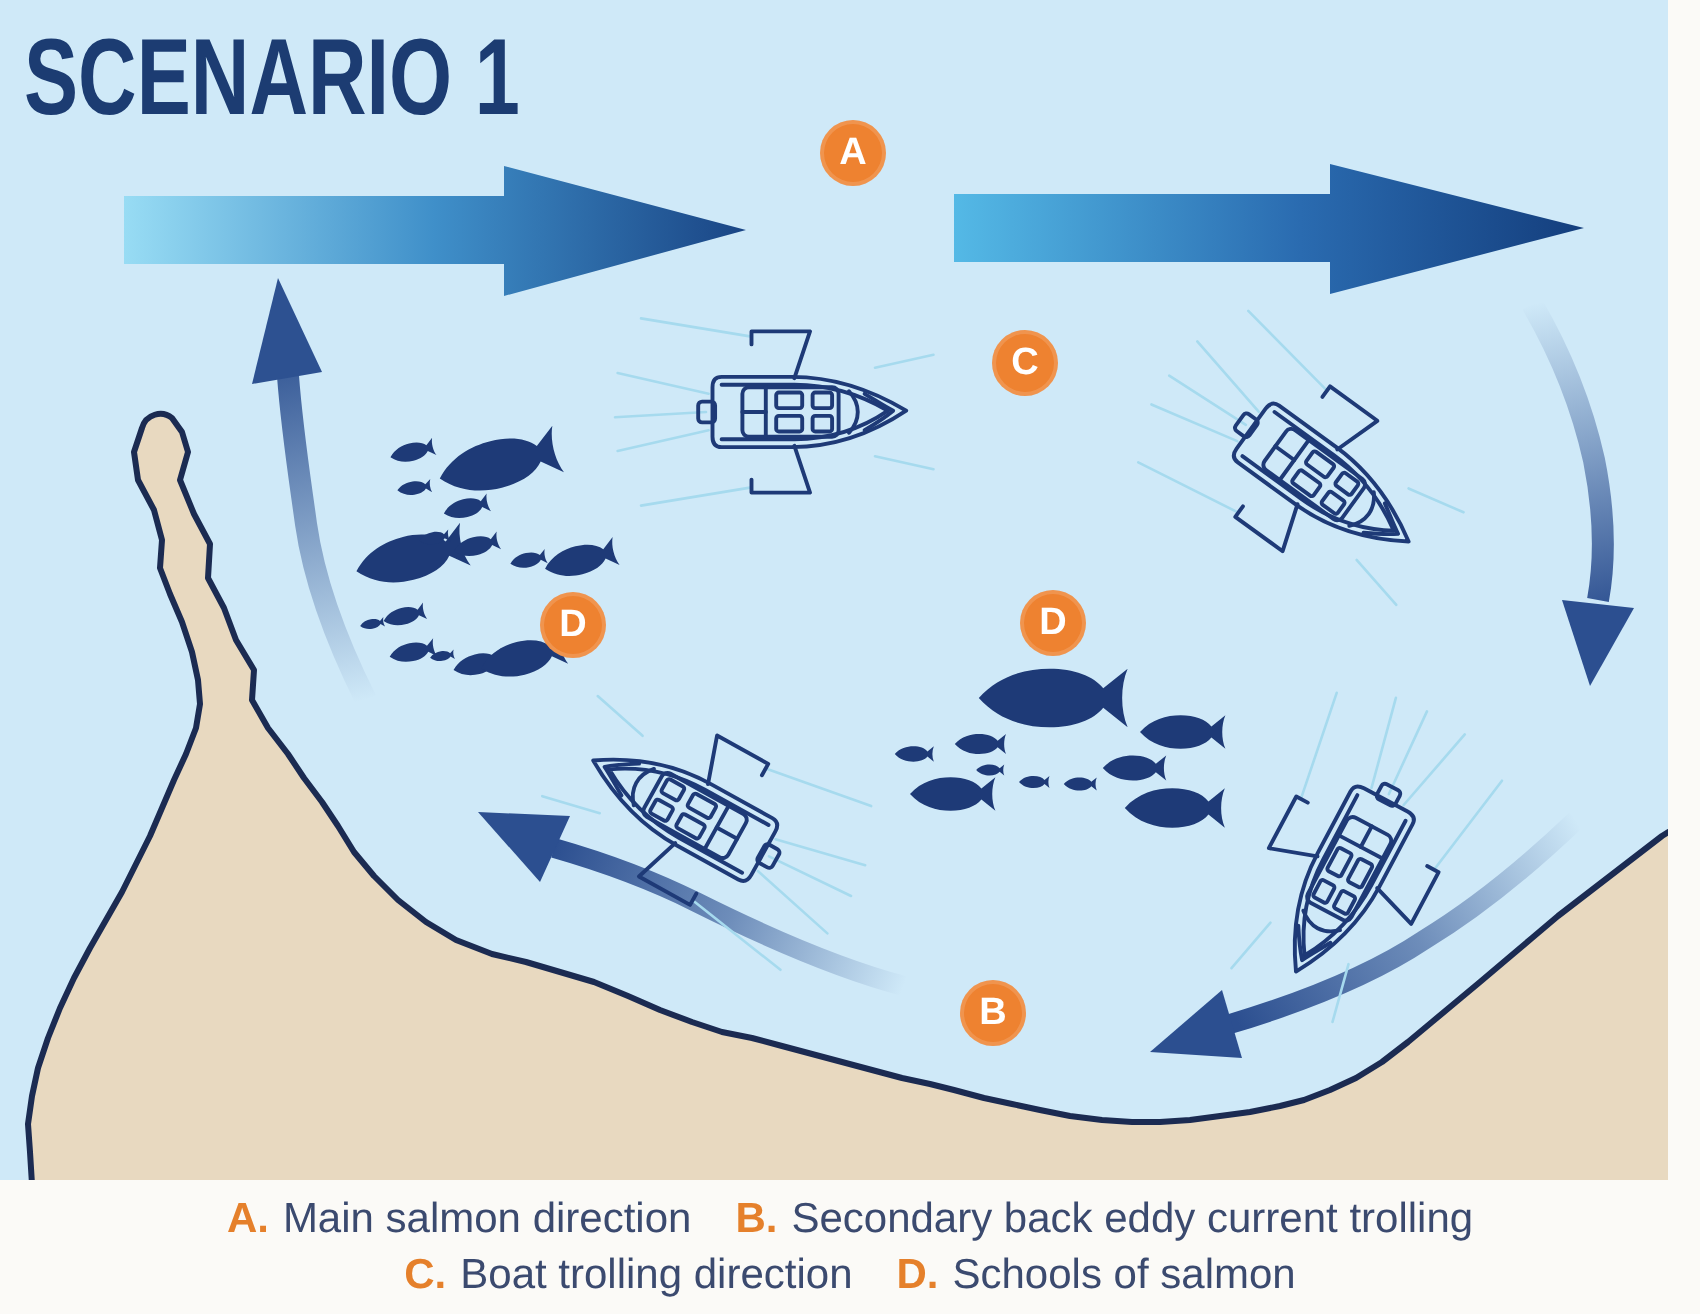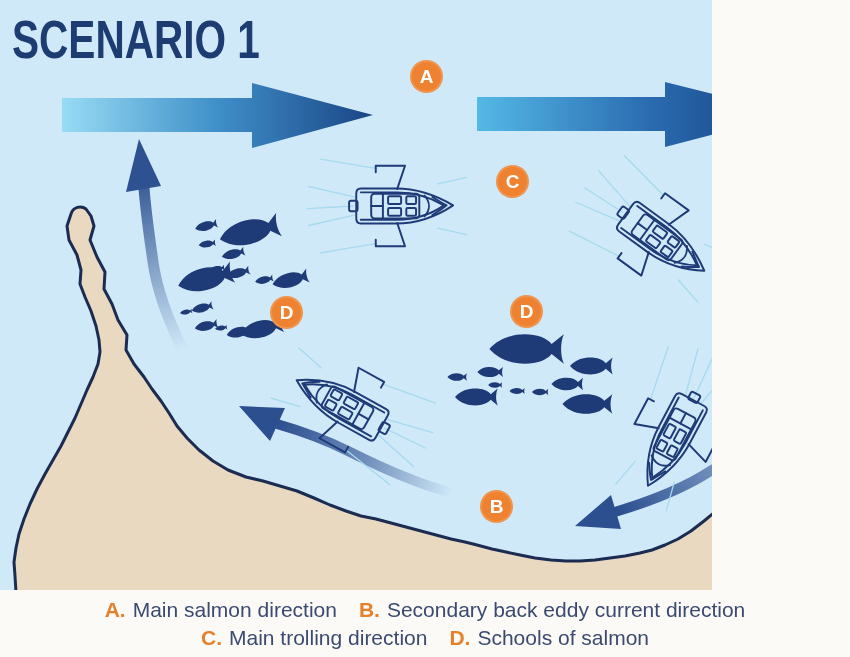--- a/index.html
+++ b/index.html
@@ -5,21 +5,21 @@
   html,body{margin:0;padding:0;}
   .page{
     position:relative;
     width:850px;height:657px;
     background:#fbfaf7;
     overflow:hidden;
     font-family:"Liberation Sans", sans-serif;
   }
   .diagram{
     position:absolute;left:0;top:0;
-    width:712px;height:590px;
+    width:834px;height:590px;
     background:#cfe9f8;
     overflow:hidden;
   }
   .diagram svg{position:absolute;left:0;top:0;}
   .title{
     position:absolute;left:12px;top:8px;
     font-size:52px;font-weight:700;
     color:#1c3c72;
     letter-spacing:0px;
     transform:scale(0.78,1.04);
@@ -190,19 +190,19 @@
 
     <div class="marker" style="left:410px;top:60px">A</div>
     <div class="marker" style="left:496px;top:165px">C</div>
     <div class="marker" style="left:270px;top:296px">D</div>
     <div class="marker" style="left:510px;top:295px">D</div>
     <div class="marker" style="left:480px;top:490px">B</div>
   </div>
 
   <div class="legend">
     <div class="legend-line">
-      <span class="lkey">A.</span><span class="ltext">Main salmon direction</span><span class="lkey lgap">B.</span><span class="ltext">Secondary back eddy current direction</span>
+      <span class="lkey">A.</span><span class="ltext">Main salmon direction</span><span class="lkey lgap">B.</span><span class="ltext">Secondary back eddy current trolling</span>
     </div>
     <div class="legend-line">
-      <span class="lkey">C.</span><span class="ltext">Main trolling direction</span><span class="lkey lgap">D.</span><span class="ltext">Schools of salmon</span>
+      <span class="lkey">C.</span><span class="ltext">Boat trolling direction</span><span class="lkey lgap">D.</span><span class="ltext">Schools of salmon</span>
     </div>
   </div>
 </div>
 
 </body></html>

